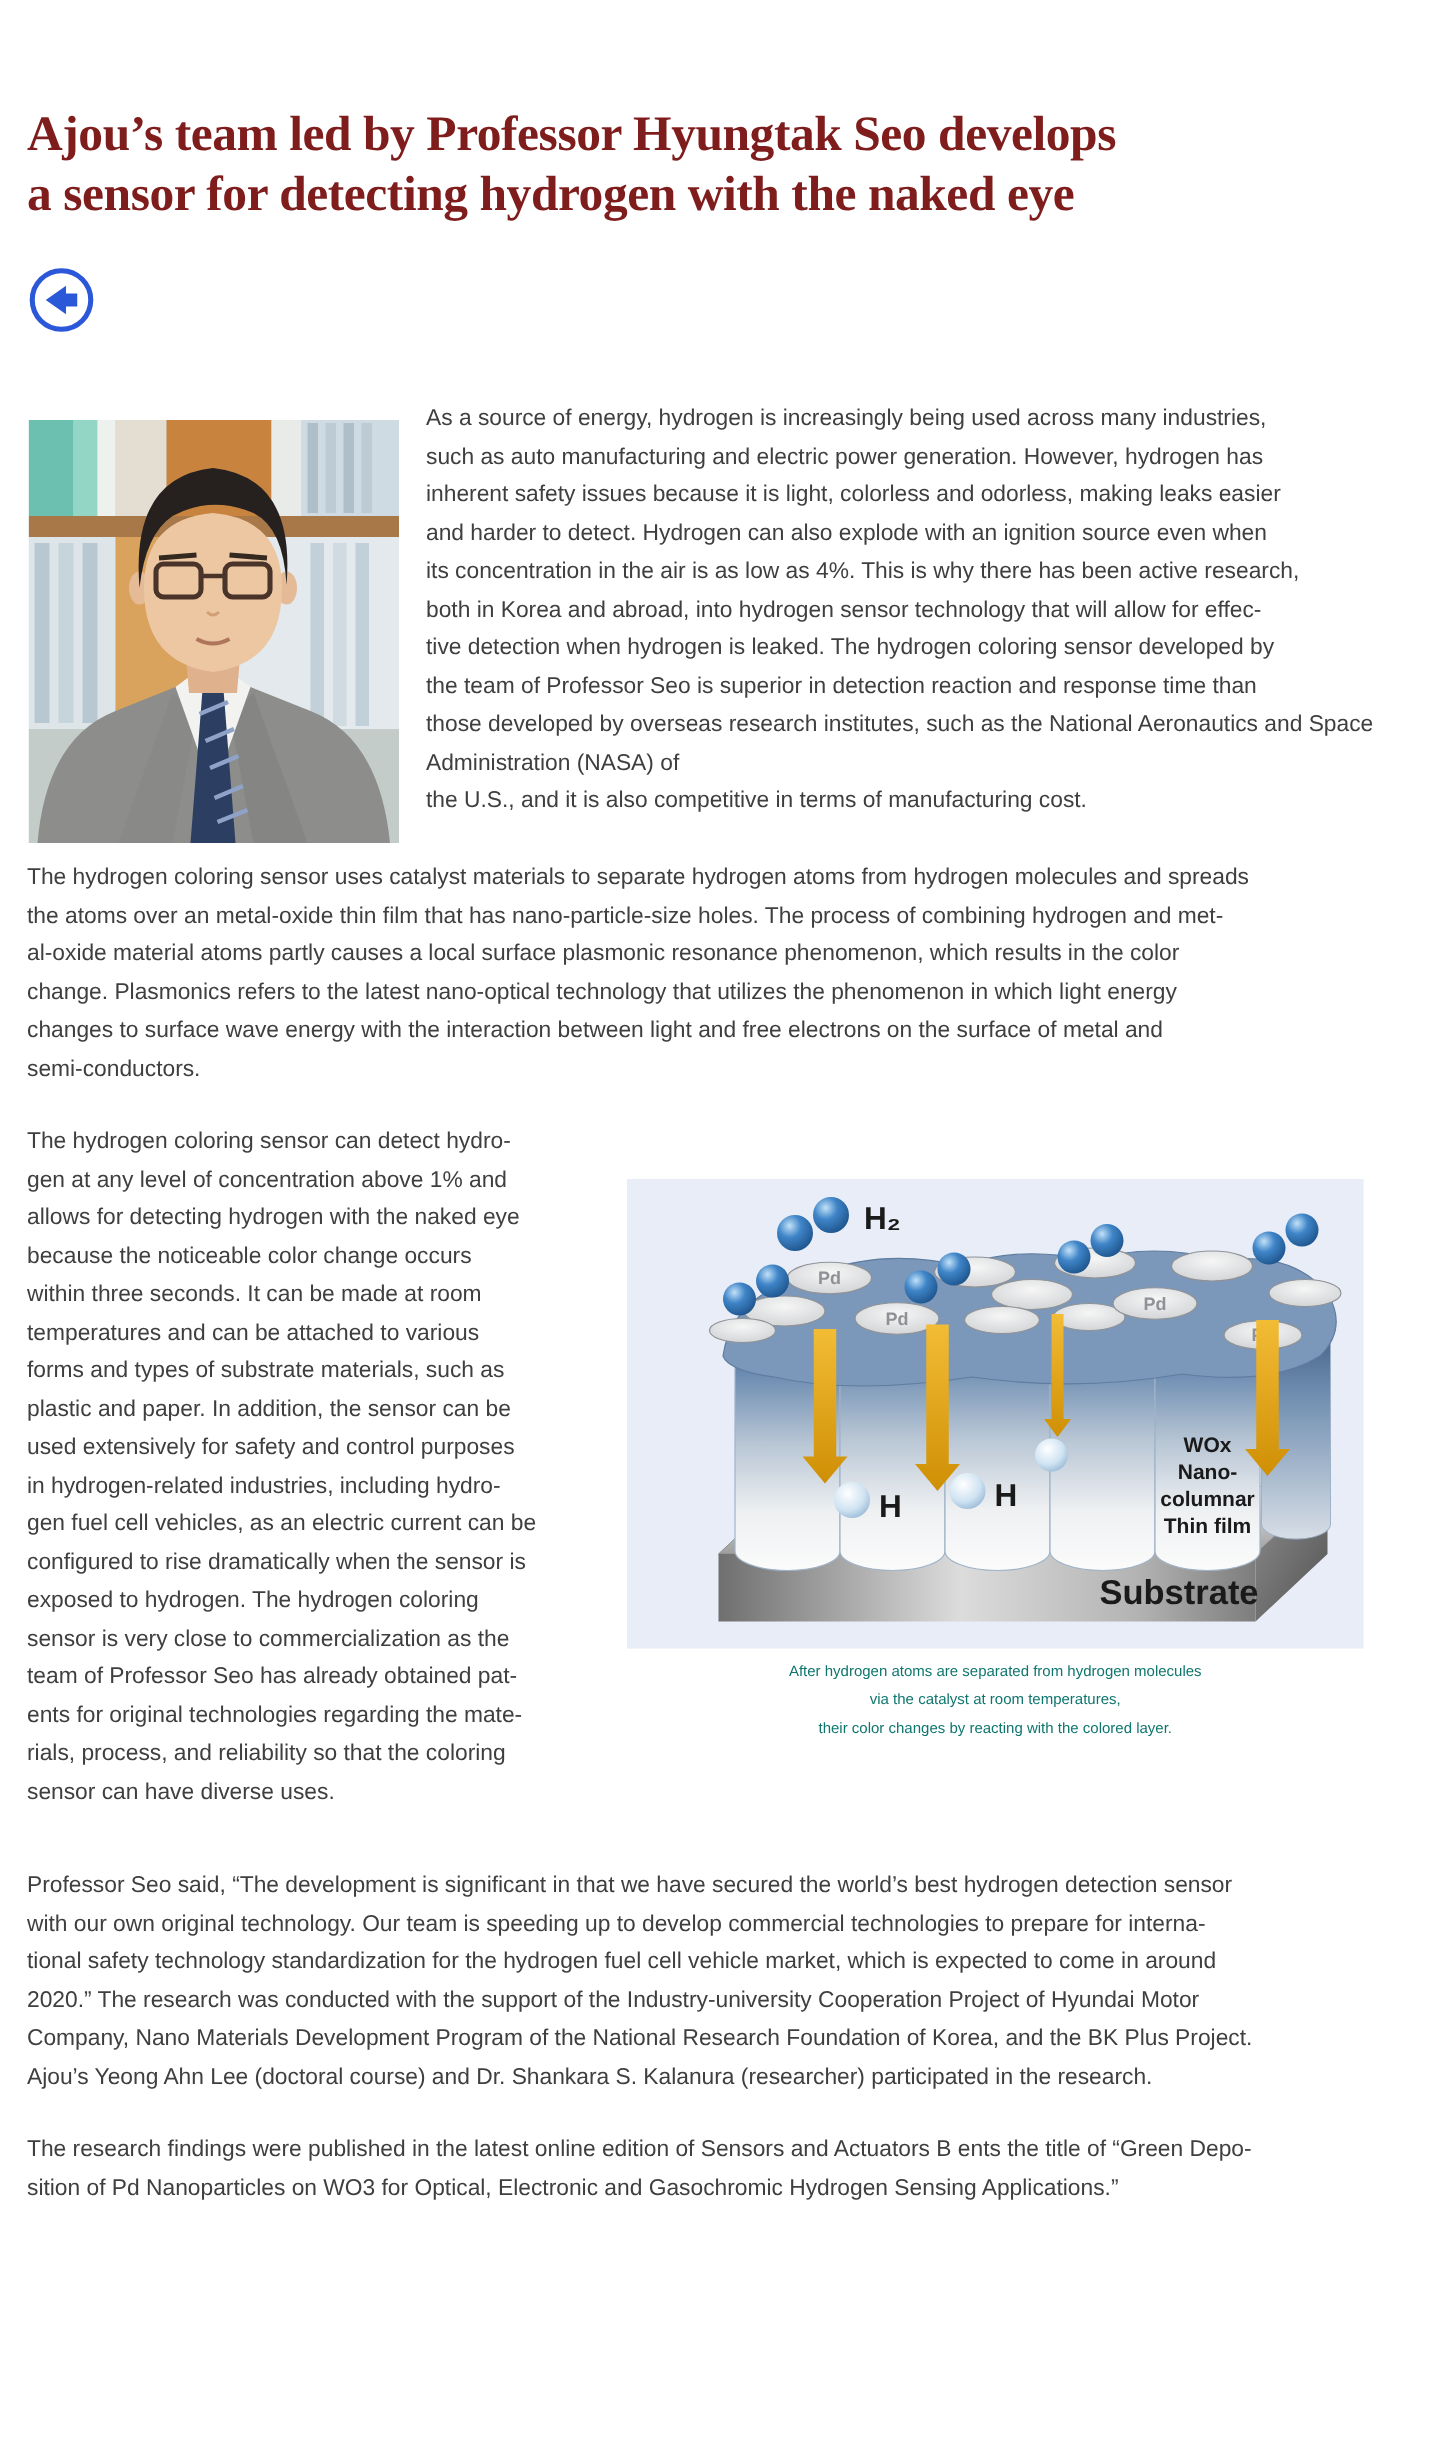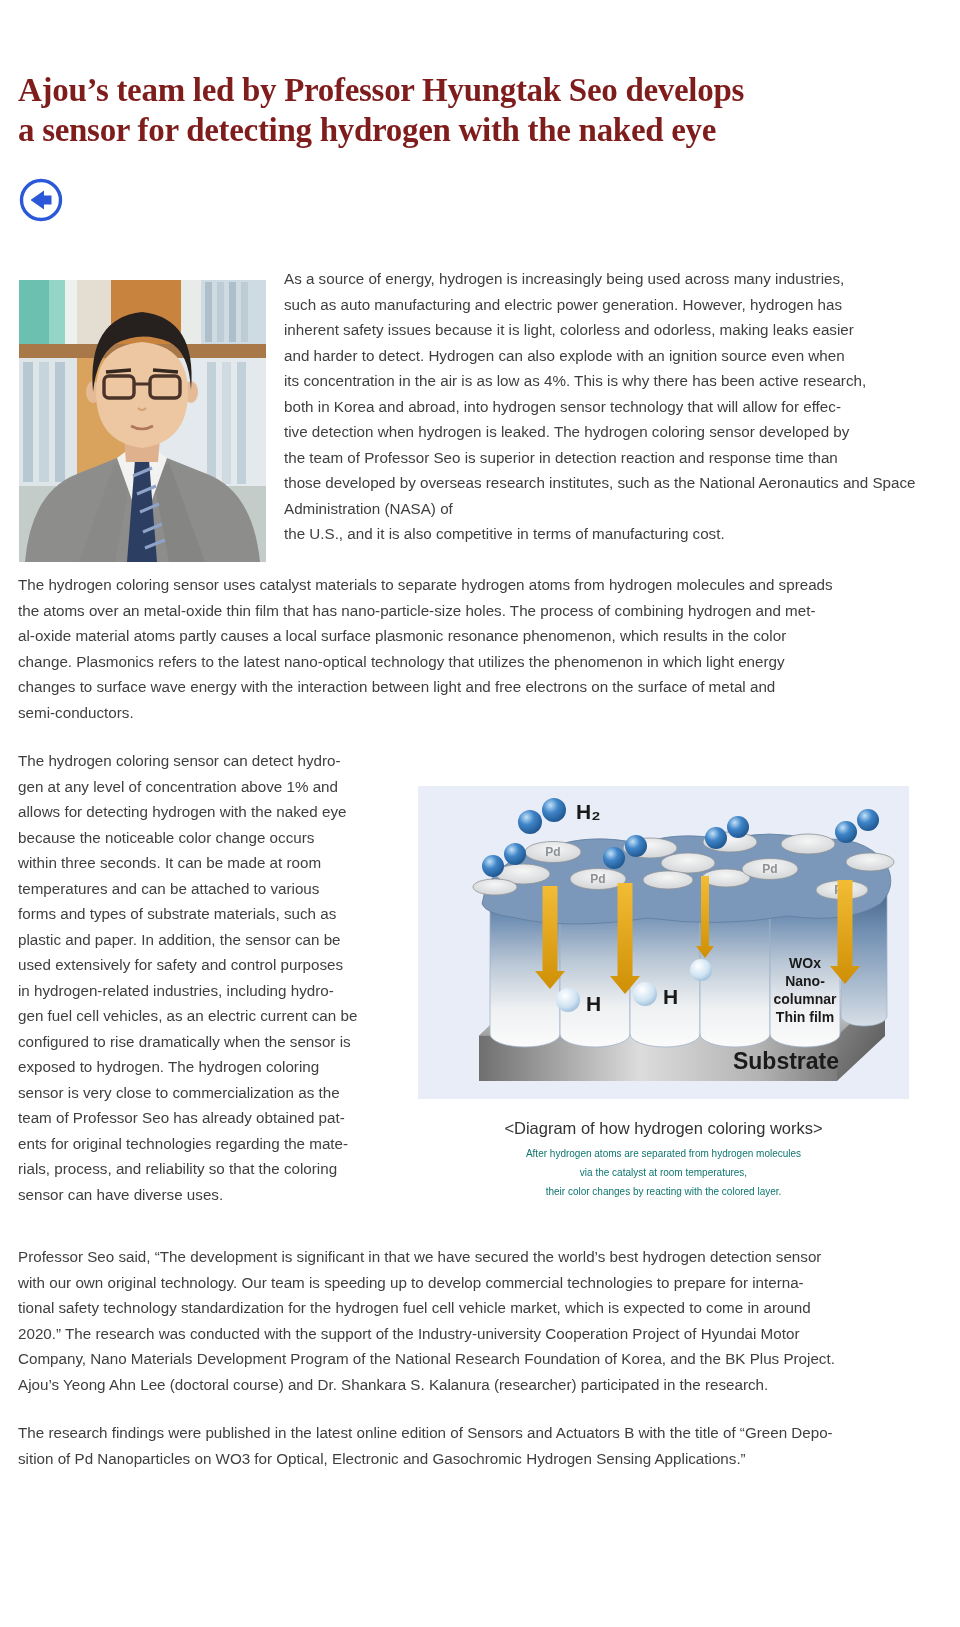--- a/index.html
+++ b/index.html
@@ -276,30 +276,29 @@
 
           <g>
             <text class="dg-label" x="387" y="182" font-size="14" text-anchor="middle">WOx</text>
             <text class="dg-label" x="387" y="200" font-size="14" text-anchor="middle">Nano-</text>
             <text class="dg-label" x="387" y="218" font-size="14" text-anchor="middle">columnar</text>
             <text class="dg-label" x="387" y="236" font-size="14" text-anchor="middle">Thin film</text>
           </g>
         </svg>
       </div>
       <figcaption>
-        <div class="cap-title">&lt;Diagram of how hydrogen coloring works&gt;</div>
         <div class="cap-body">After hydrogen atoms are separated from hydrogen molecules
 via the catalyst at room temperatures,
 their color changes by reacting with the colored layer.</div>
       </figcaption>
     </figure>
   </div>
 
   <p class="body quote">Professor Seo said, “The development is significant in that we have secured the world’s best hydrogen detection sensor
 with our own original technology. Our team is speeding up to develop commercial technologies to prepare for interna-
 tional safety technology standardization for the hydrogen fuel cell vehicle market, which is expected to come in around
 2020.” The research was conducted with the support of the Industry-university Cooperation Project of Hyundai Motor
 Company, Nano Materials Development Program of the National Research Foundation of Korea, and the BK Plus Project.
 Ajou’s Yeong Ahn Lee (doctoral course) and Dr. Shankara S. Kalanura (researcher) participated in the research.</p>
-  <p class="body last">The research findings were published in the latest online edition of Sensors and Actuators B with the title of “Green Depo-
+  <p class="body last">The research findings were published in the latest online edition of Sensors and Actuators B ents the title of “Green Depo-
 sition of Pd Nanoparticles on WO3 for Optical, Electronic and Gasochromic Hydrogen Sensing Applications.”</p>
 
 </div>
 
 </body></html>

